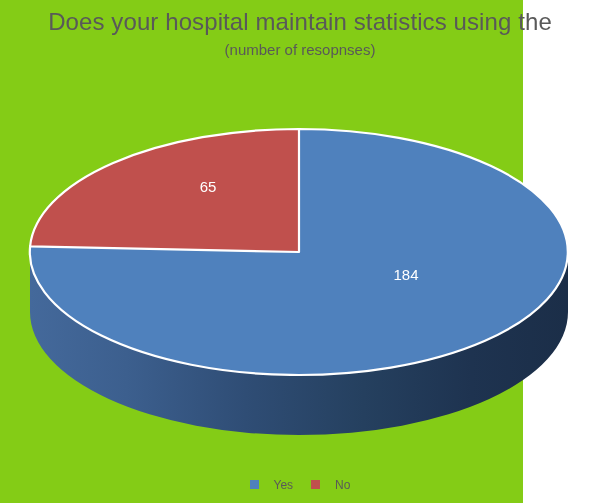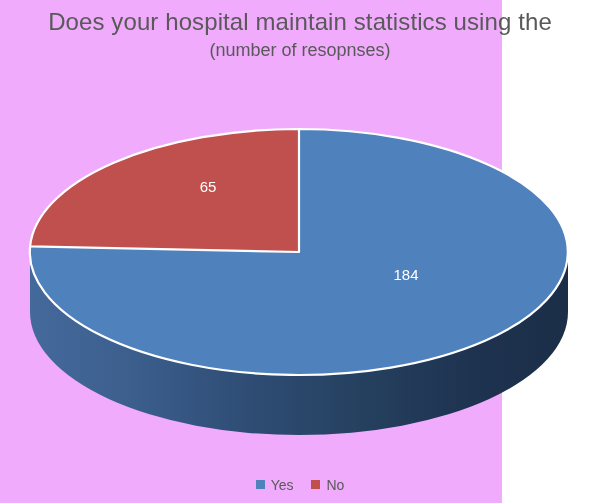--- a/index.html
+++ b/index.html
@@ -12,39 +12,40 @@
     height: 503px;
     font-family: "Liberation Sans", sans-serif;
     overflow: hidden;
     position: relative;
   }
   .chart-root {
     position: absolute;
     left: 0; top: 0;
     width: 502px;
     height: 503px;
-    background: #f0abfc;
+    background: #84cc16;
+    padding-left: 21px;
   }
   .title-block {
     position: absolute;
     left: 0;
     top: 6px;
     width: 600px;
     text-align: center;
   }
   .title-line {
     color: #595959;
     font-size: 24px;
     line-height: 31px;
     font-weight: 400;
     letter-spacing: 0.1px;
   }
   .subtitle-line {
     color: #595959;
-    font-size: 18px;
+    font-size: 15px;
     line-height: 22px;
     font-weight: 400;
     margin-top: 2px;
   }
   .plot-area {
     position: absolute;
     left: 0;
     top: 0;
     width: 600px;
     height: 465px;
@@ -66,22 +67,23 @@
     gap: 6px;
   }
   .legend-swatch {
     width: 9px;
     height: 9px;
     display: inline-block;
     flex: 0 0 auto;
   }
   .legend-label {
     color: #595959;
-    font-size: 14px;
+    font-size: 12px;
     line-height: 18px;
+    margin-left: 9px;
   }
   svg { display: block; }
   .slice-value {
     fill: #ffffff;
     font-family: "Liberation Sans", sans-serif;
     font-size: 15px;
     text-anchor: middle;
     dominant-baseline: middle;
   }
 </style>

